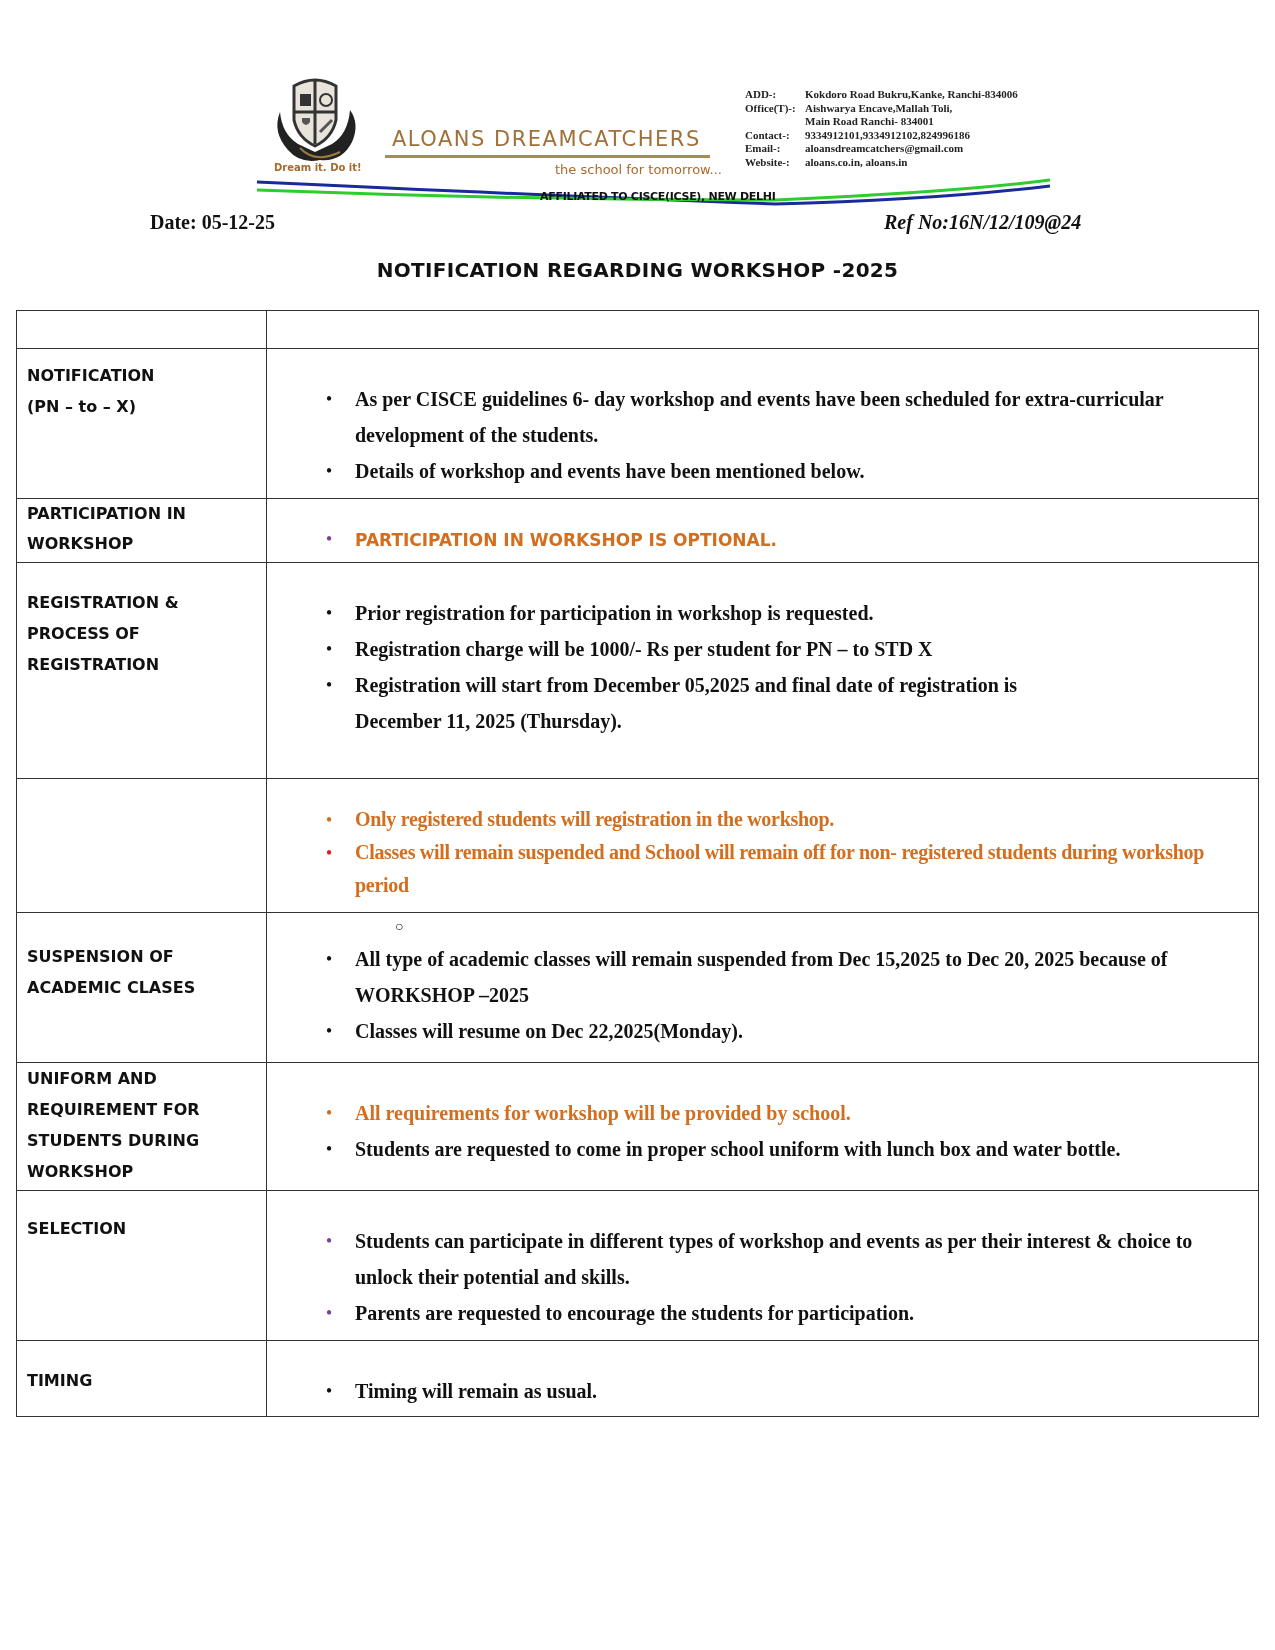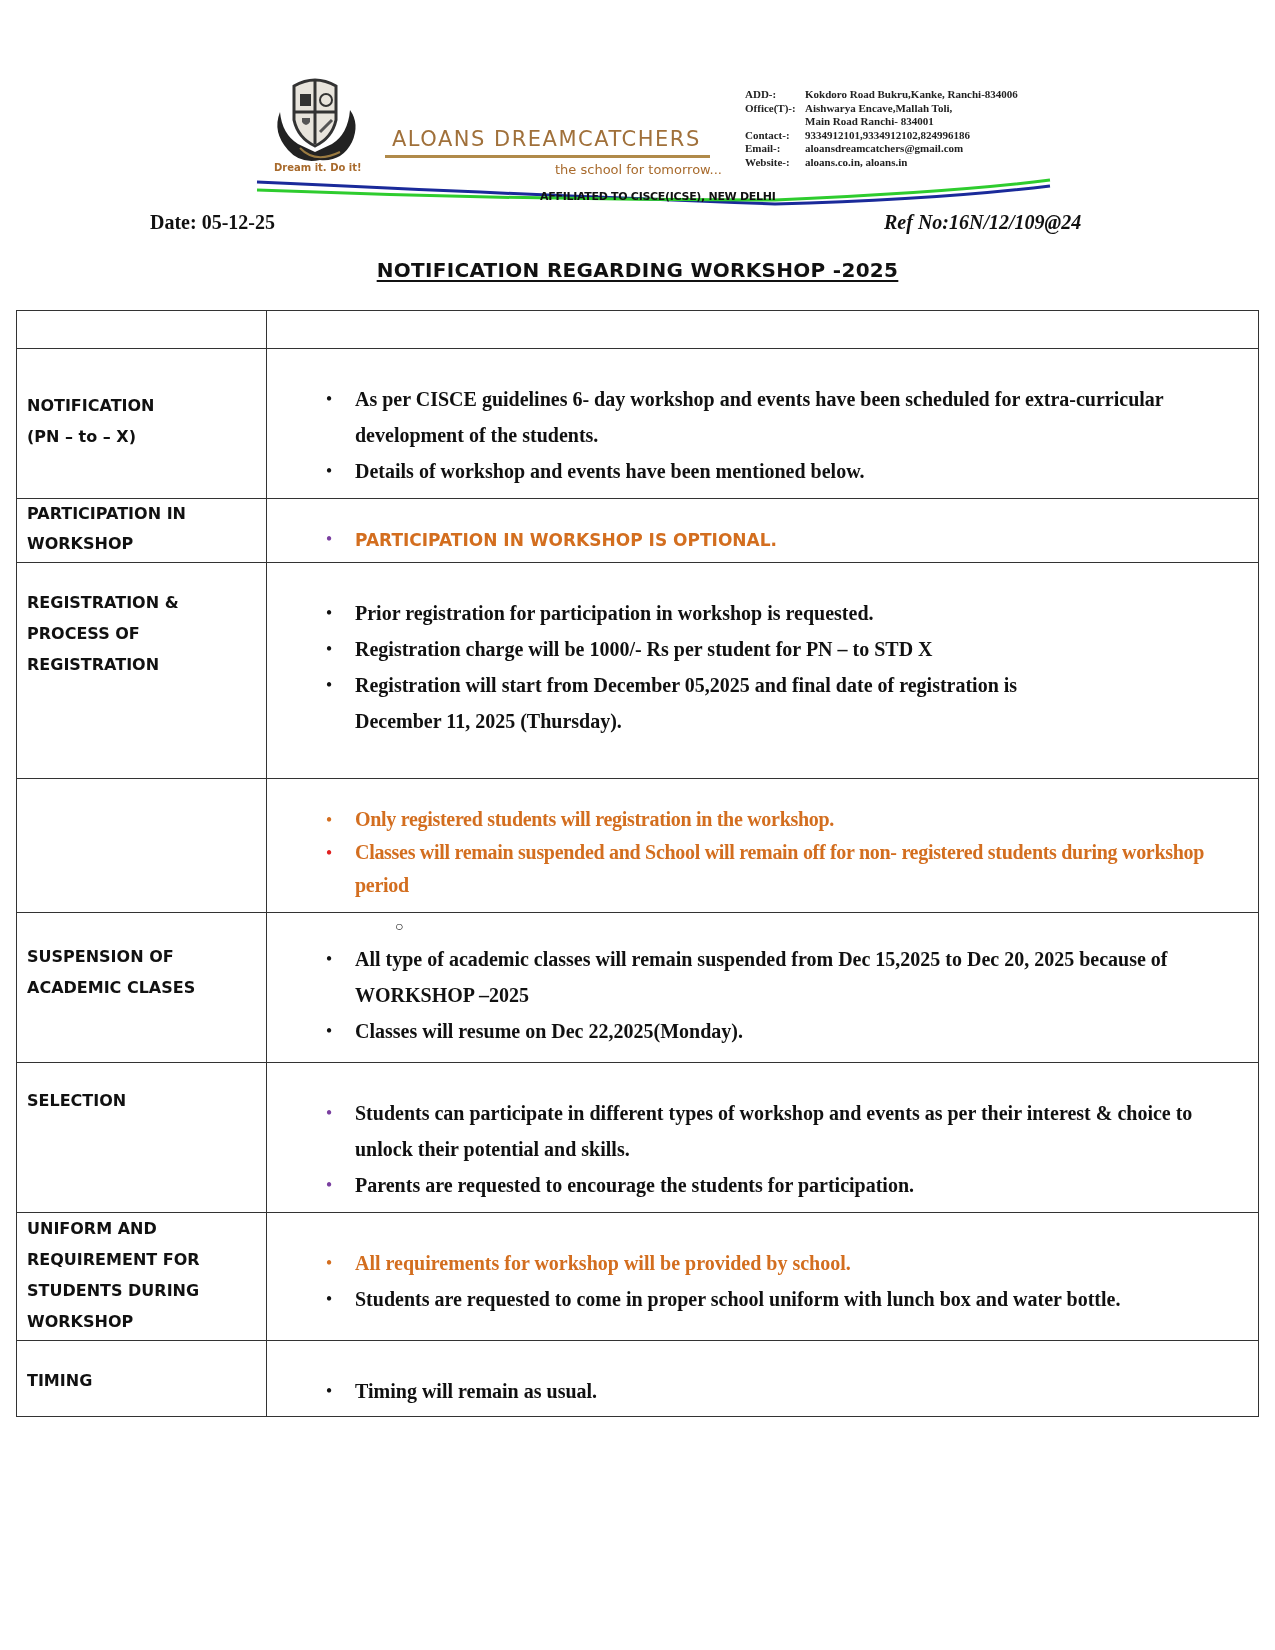--- a/index.html
+++ b/index.html
@@ -15,21 +15,21 @@
   .tagline { position: absolute; left: 555px; top: 162px; font-family: "DejaVu Sans", sans-serif; font-size: 13px; font-weight: normal; color: #a86a2c; }
   .address { position: absolute; left: 745px; top: 88px; font-family: "Liberation Serif", serif; font-size: 11px; font-weight: bold; line-height: 13.5px; color: #222; }
   .address .row { display: flex; white-space: nowrap; }
   .address .lbl { width: 60px; }
   .affiliated { position: absolute; left: 540px; top: 190px; font-family: "DejaVu Sans", sans-serif; font-size: 11px; font-weight: bold; color: #111; letter-spacing: -0.3px; }
   .swoosh { position: absolute; left: 255px; top: 178px; }
 
   .date { position: absolute; left: 150px; top: 211px; font-size: 20px; font-weight: bold; font-family: "Liberation Serif", serif; }
   .ref { position: absolute; left: 884px; top: 211px; font-size: 20px; font-weight: bold; font-family: "Liberation Serif", serif; font-style: italic; }
   .doc-title { position: absolute; left: 0; width: 1275px; top: 258px; text-align: center; font-family: "DejaVu Sans", sans-serif; font-size: 20px; font-weight: bold; letter-spacing: 0.3px; }
-  .doc-title span { text-decoration: underline; text-underline-offset: 3px; }
+  .doc-title span { text-underline-offset: 3px; }
 
   
   table.notice { position: absolute; left: 16px; top: 310px; width: 1243px; border-collapse: collapse; }
   table.notice td { border: 1.5px solid #333; vertical-align: top; }
   td.label-cell { width: 250px; padding: 0 10px; font-family: "DejaVu Sans", sans-serif; font-size: 16px; font-weight: bold; line-height: 31px; }
   td.content-cell { padding: 0 14px 0 52px; font-family: "Liberation Serif", serif; font-size: 20px; font-weight: bold; line-height: 36px; }
   ul.items { list-style: none; }
   ul.items li { position: relative; padding-left: 36px; }
   ul.items li .bullet { position: absolute; left: 0; top: 0; width: 20px; text-align: center; font-size: 16px; }
   .orange { color: #d36e1f; }
@@ -96,21 +96,21 @@
 
 <table class="notice">
 
   <tbody>
       <tr style="height:38px;">
     <td class="label-cell"></td>
     <td class="content-cell"></td>
   </tr>
 
   <tr style="height:150px;">
-    <td class="label-cell" style="padding-top:41px;">
+    <td class="label-cell" style="padding-top:11px;">
       <div>NOTIFICATION</div>
       <div>(PN – to – X)</div>
     </td>
     <td class="content-cell" style="padding-top:32px;">
       <ul class="items">
         <li><span class="bullet">•</span><span>As per CISCE guidelines   6- day workshop and events have been scheduled for extra-curricular development of the students.</span></li>
         <li><span class="bullet">•</span><span>Details of workshop and events have been mentioned below.</span></li>
       </ul>
     </td>
   </tr>
@@ -155,51 +155,51 @@
   <tr style="height:150px;">
     <td class="label-cell" style="padding-top:28px;">
       <div>SUSPENSION OF</div>
       <div>ACADEMIC CLASES</div>
     </td>
     <td class="content-cell" style="padding-top:0;">
       <div style="padding-left:76px; font-size:14px; line-height:28px; font-weight:normal;">○</div>
       <ul class="items">
         <li><span class="bullet">•</span><span>All type of academic classes will remain suspended from Dec 15,2025 to Dec 20, 2025 because of    WORKSHOP –2025</span></li>
         <li><span class="bullet">•</span><span>Classes will resume on Dec 22,2025(Monday).</span></li>
-      </ul>
-    </td>
-  </tr>
-
-  <tr style="height:150px;">
-    <td class="label-cell" style="padding-top:22px;">
-      <div>SELECTION</div>
-    </td>
-    <td class="content-cell" style="padding-top:32px;">
-      <ul class="items">
-        <li><span class="bullet" style="color:#7a3fa0">•</span><span>Students can participate in different types of workshop and events as per their interest &amp; choice to unlock their potential and skills.</span></li>
-        <li><span class="bullet" style="color:#7a3fa0">•</span><span>Parents are requested to encourage the students for participation.</span></li>
       </ul>
     </td>
   </tr>
 
   <tr style="height:128px;">
     <td class="label-cell" style="line-height:31px;">
       <div>UNIFORM AND</div>
       <div>REQUIREMENT FOR</div>
       <div>STUDENTS DURING</div>
       <div>WORKSHOP</div>
     </td>
     <td class="content-cell" style="padding-top:32px;">
       <ul class="items">
         <li><span class="bullet" style="color:#d36e1f">•</span><span class="orange">All requirements for workshop will be provided by school.</span></li>
         <li><span class="bullet">•</span><span>Students are requested to come in proper school uniform with lunch box and water bottle.</span></li>
       </ul>
     </td>
   </tr>
 
+  <tr style="height:150px;">
+    <td class="label-cell" style="padding-top:22px;">
+      <div>SELECTION</div>
+    </td>
+    <td class="content-cell" style="padding-top:32px;">
+      <ul class="items">
+        <li><span class="bullet" style="color:#7a3fa0">•</span><span>Students can participate in different types of workshop and events as per their interest &amp; choice to unlock their potential and skills.</span></li>
+        <li><span class="bullet" style="color:#7a3fa0">•</span><span>Parents are requested to encourage the students for participation.</span></li>
+      </ul>
+    </td>
+  </tr>
+
   <tr style="height:76px;">
     <td class="label-cell" style="padding-top:24px;">
       <div>TIMING</div>
     </td>
     <td class="content-cell" style="padding-top:32px;">
       <ul class="items">
         <li><span class="bullet">•</span><span>Timing will remain as usual.</span></li>
       </ul>
     </td>
   </tr>

